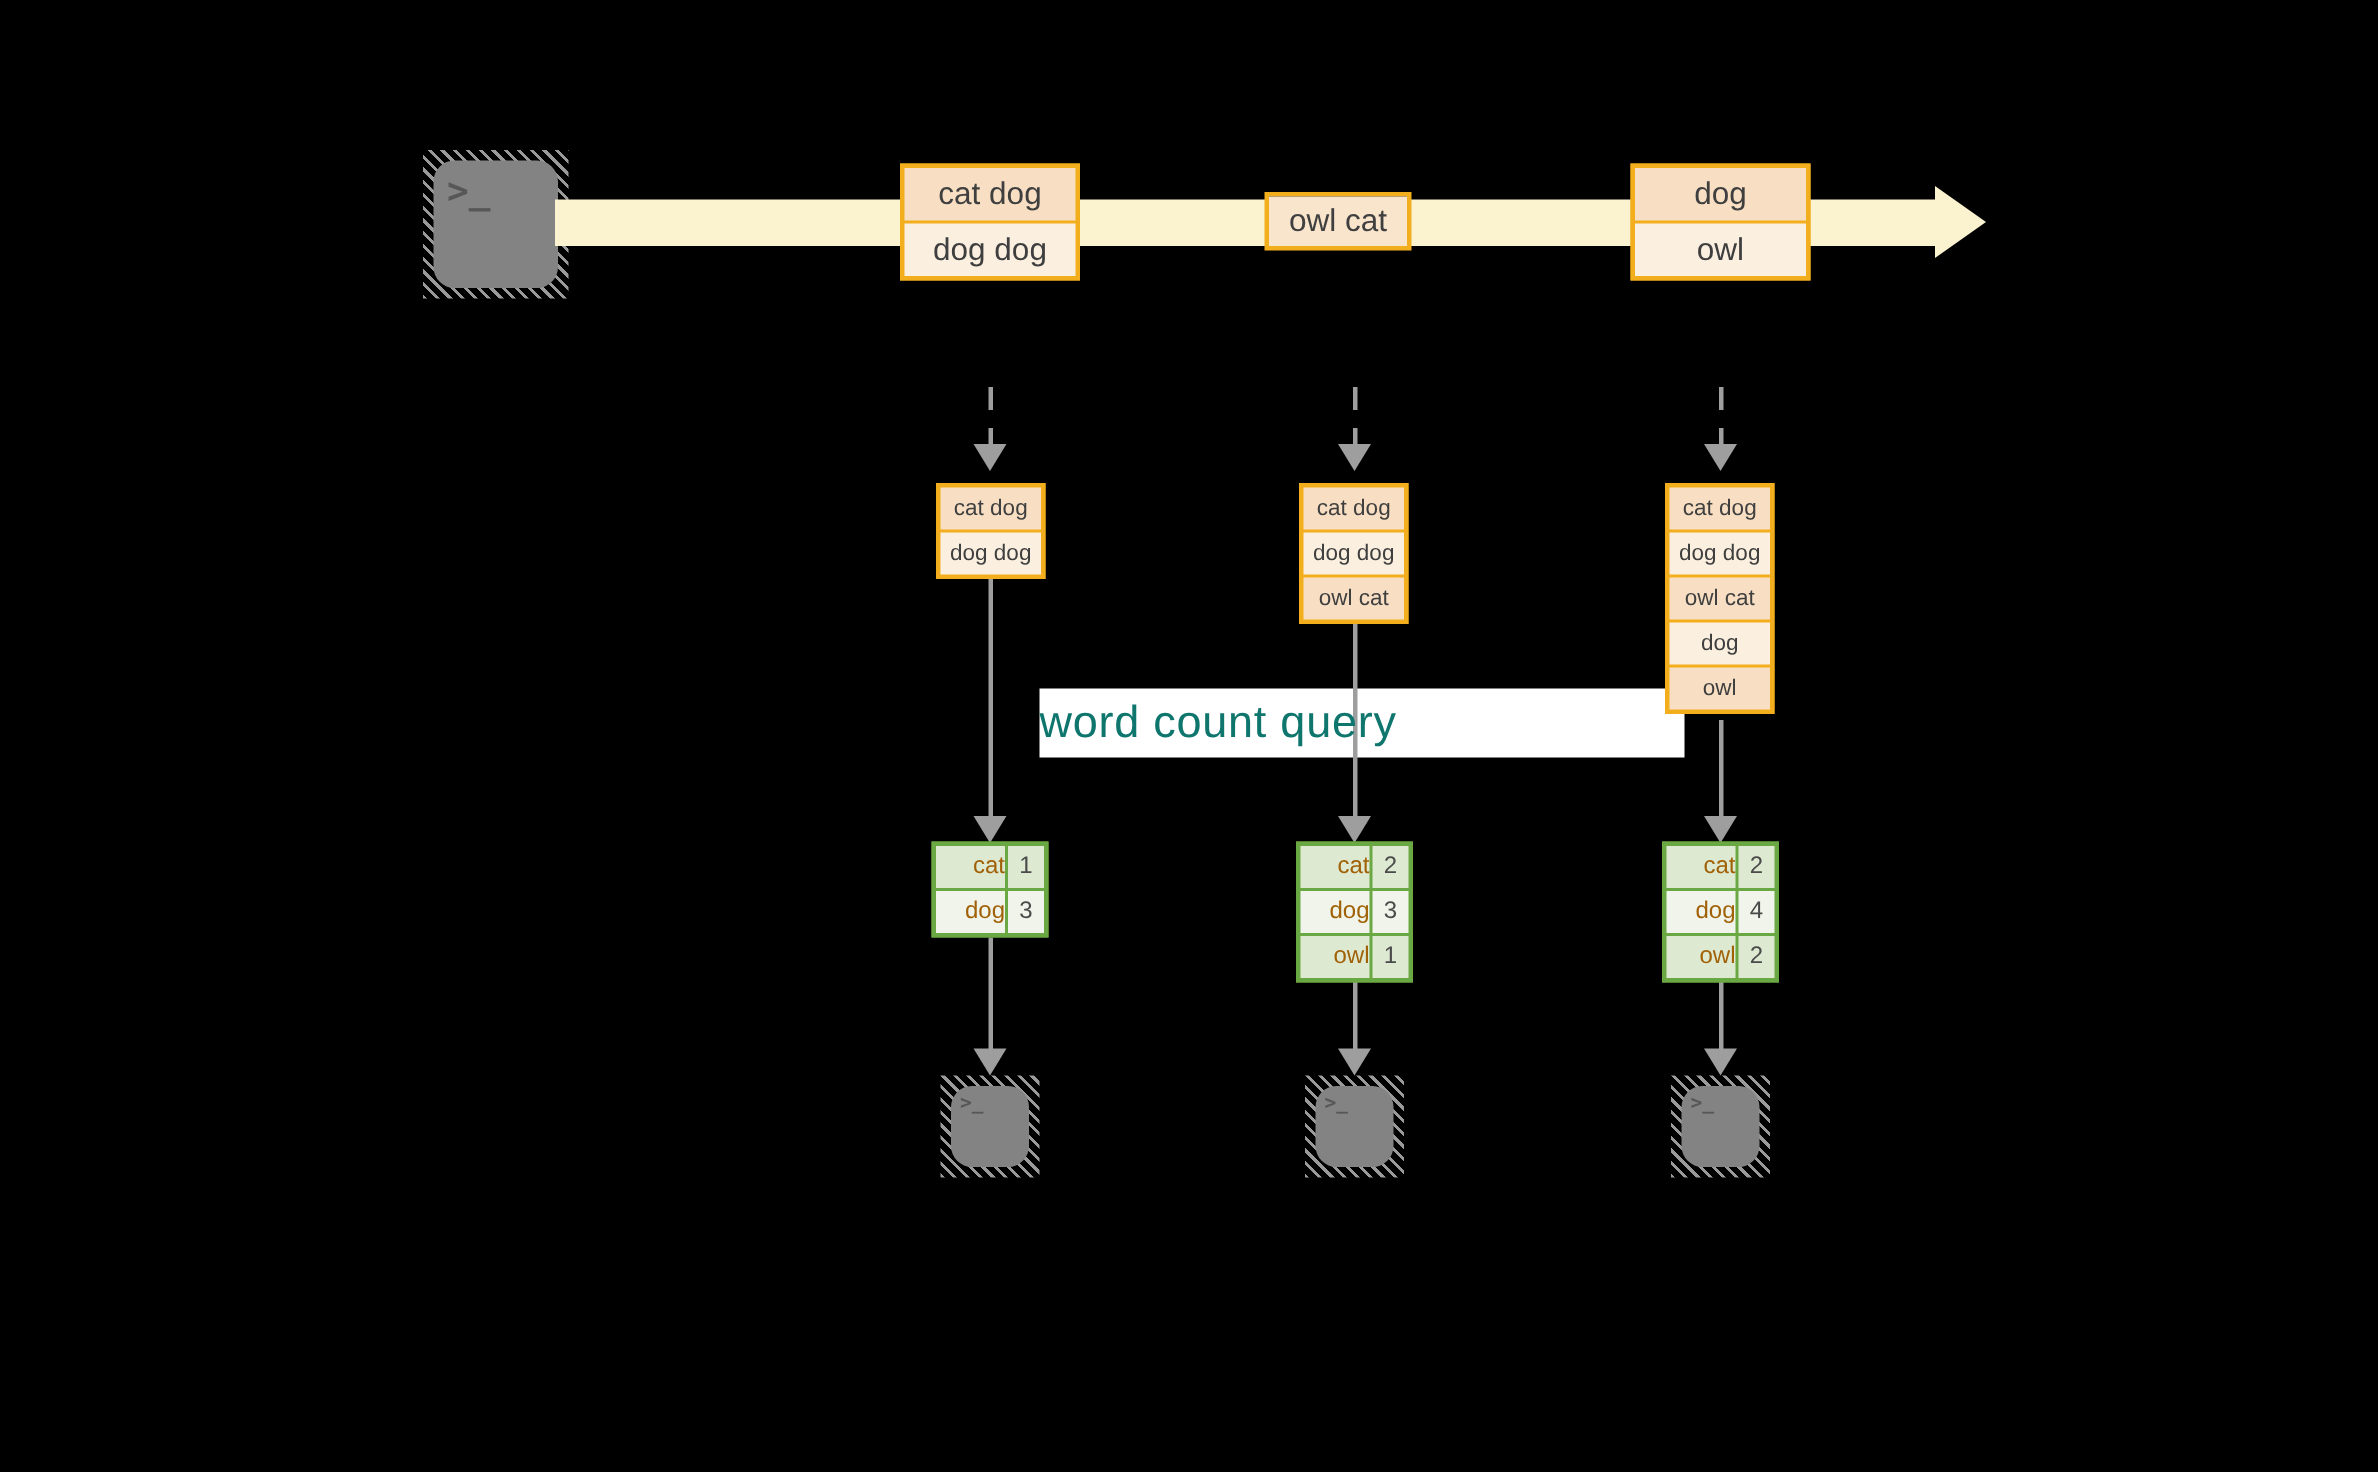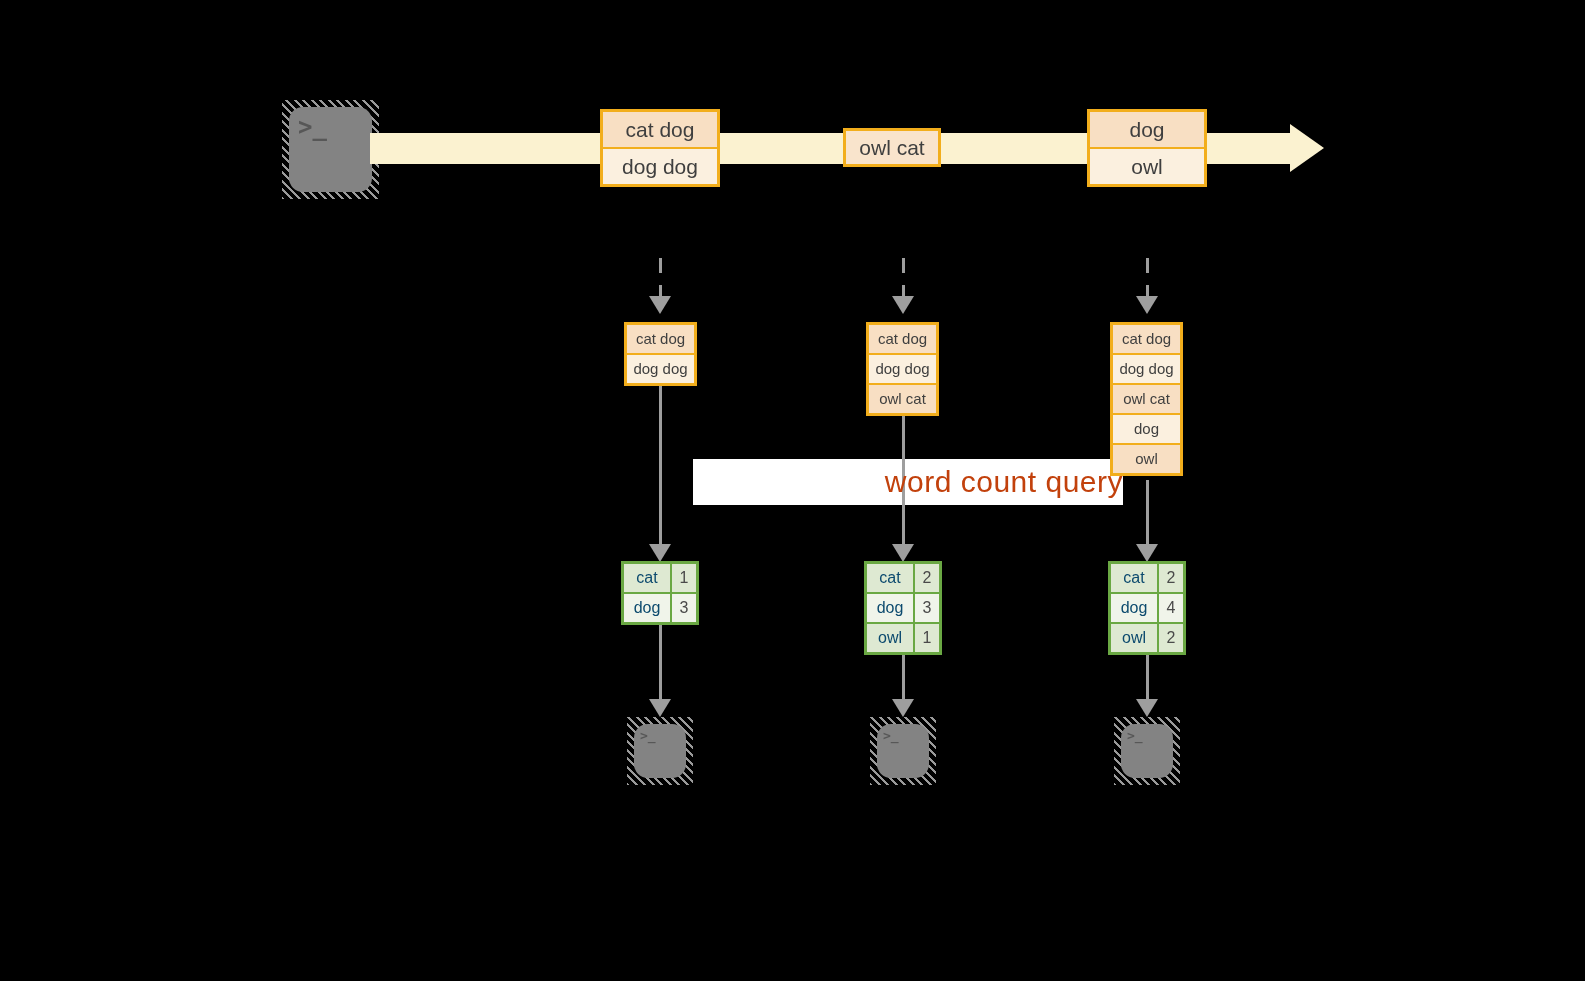--- a/index.html
+++ b/index.html
@@ -59,29 +59,29 @@
     width:67px;height:28px;line-height:28px;text-align:center;
     font-size:15px;color:#3f3f3f;
   }
   .stk-row + .stk-row{margin-top:2px;}
   .stk-row:nth-child(odd){background:#F8DFC3;}
   .stk-row:nth-child(even){background:#FBF0DF;}
   
   .gtable{position:absolute;top:561px;border:3px solid #6AA843;z-index:4;background:#6AA843;}
   .gt-row{display:flex;}
   .gt-row + .gt-row{margin-top:2px;}
-  .gt-word{width:46px;height:28px;line-height:28px;text-align:center;font-size:16px;color:#0c4a6e;}
+  .gt-word{width:46px;height:28px;line-height:28px;text-align:right;font-size:16px;color:#a16207;}
   .gt-val{width:24px;height:28px;line-height:28px;text-align:center;font-size:16px;color:#4a4a4a;margin-left:2px;}
   .gt-row:nth-child(odd) .gt-word,.gt-row:nth-child(odd) .gt-val{background:#DEE9D2;}
   .gt-row:nth-child(even) .gt-word,.gt-row:nth-child(even) .gt-val{background:#F0F4EA;}
   
   .query-band{position:absolute;left:693px;top:459px;width:430px;height:46px;background:#fff;z-index:2;}
   .query-label{
     position:absolute;left:693px;top:459px;width:430px;height:46px;line-height:46px;
-    text-align:right;font-size:30px;color:#c2410c;z-index:5;letter-spacing:0.5px;
+    text-align:left;font-size:30px;color:#0f766e;z-index:5;letter-spacing:0.5px;
   }
 </style>
 </head>
 <body>
 
 <div class="canvas">
 
   <div class="term term-top" style="left:282px;top:100px;width:97px;height:99px;">
     <div class="term-inner">
       <span class="term-glyph">&gt;_</span>

